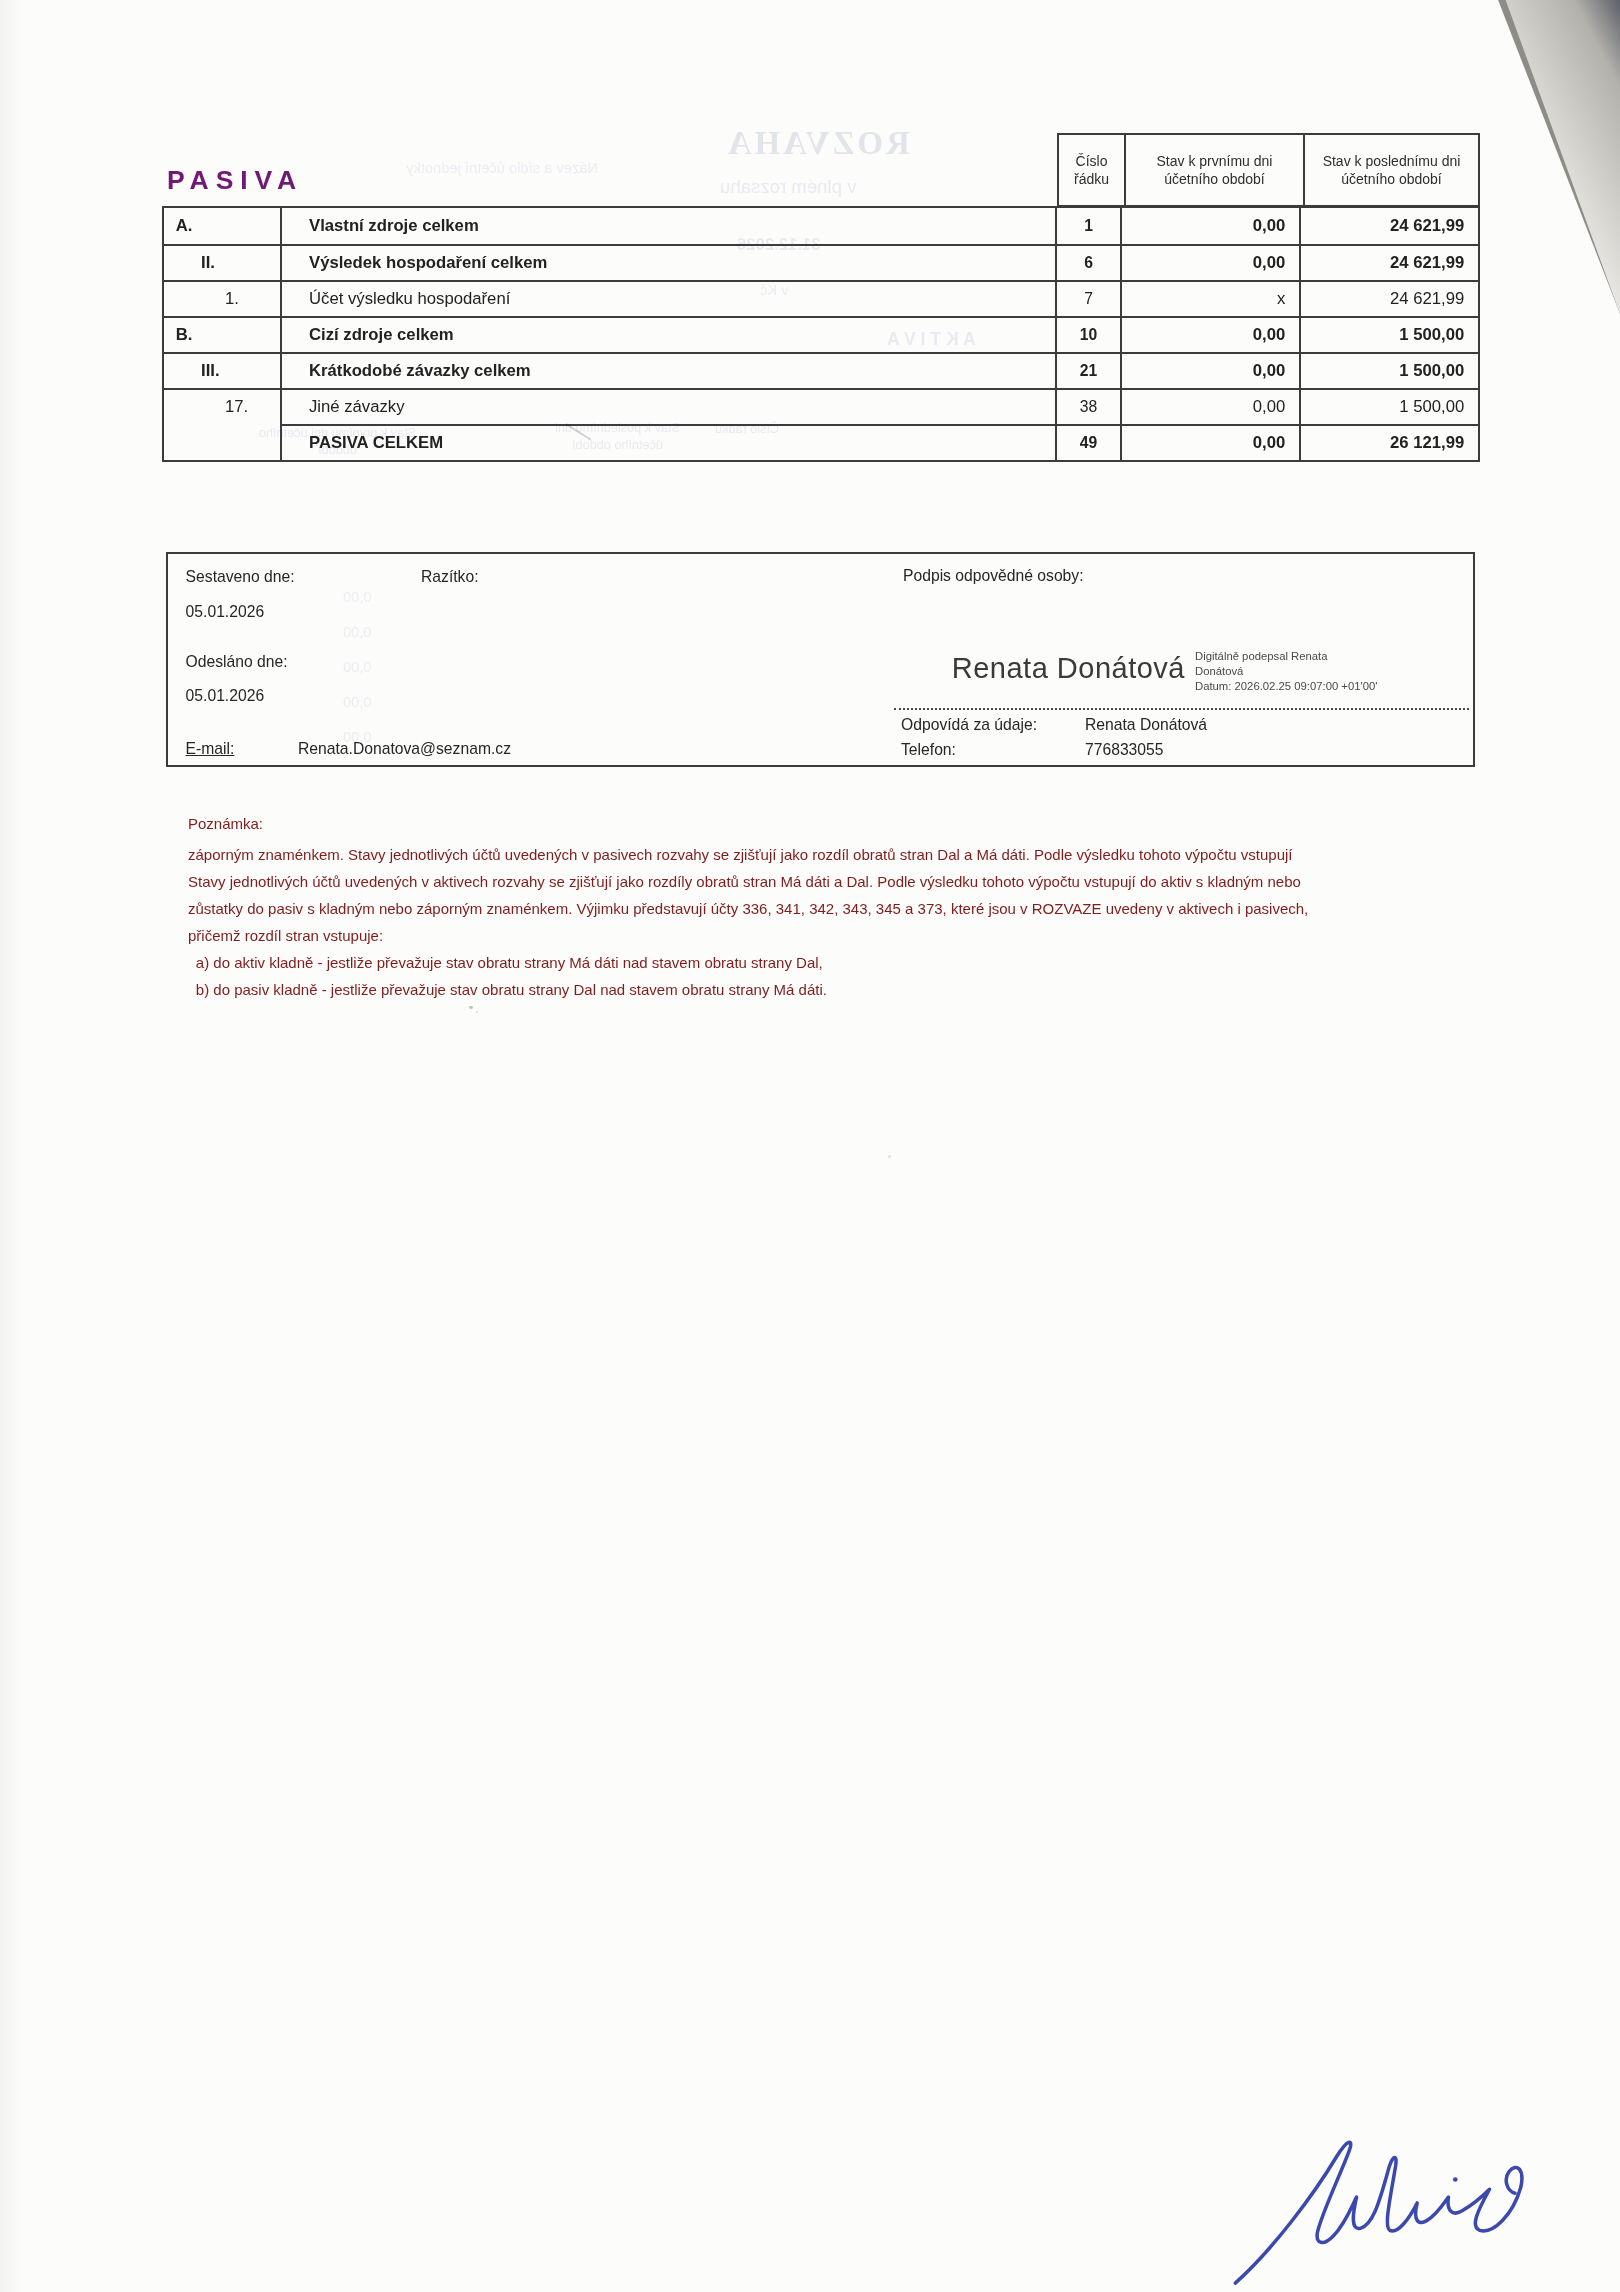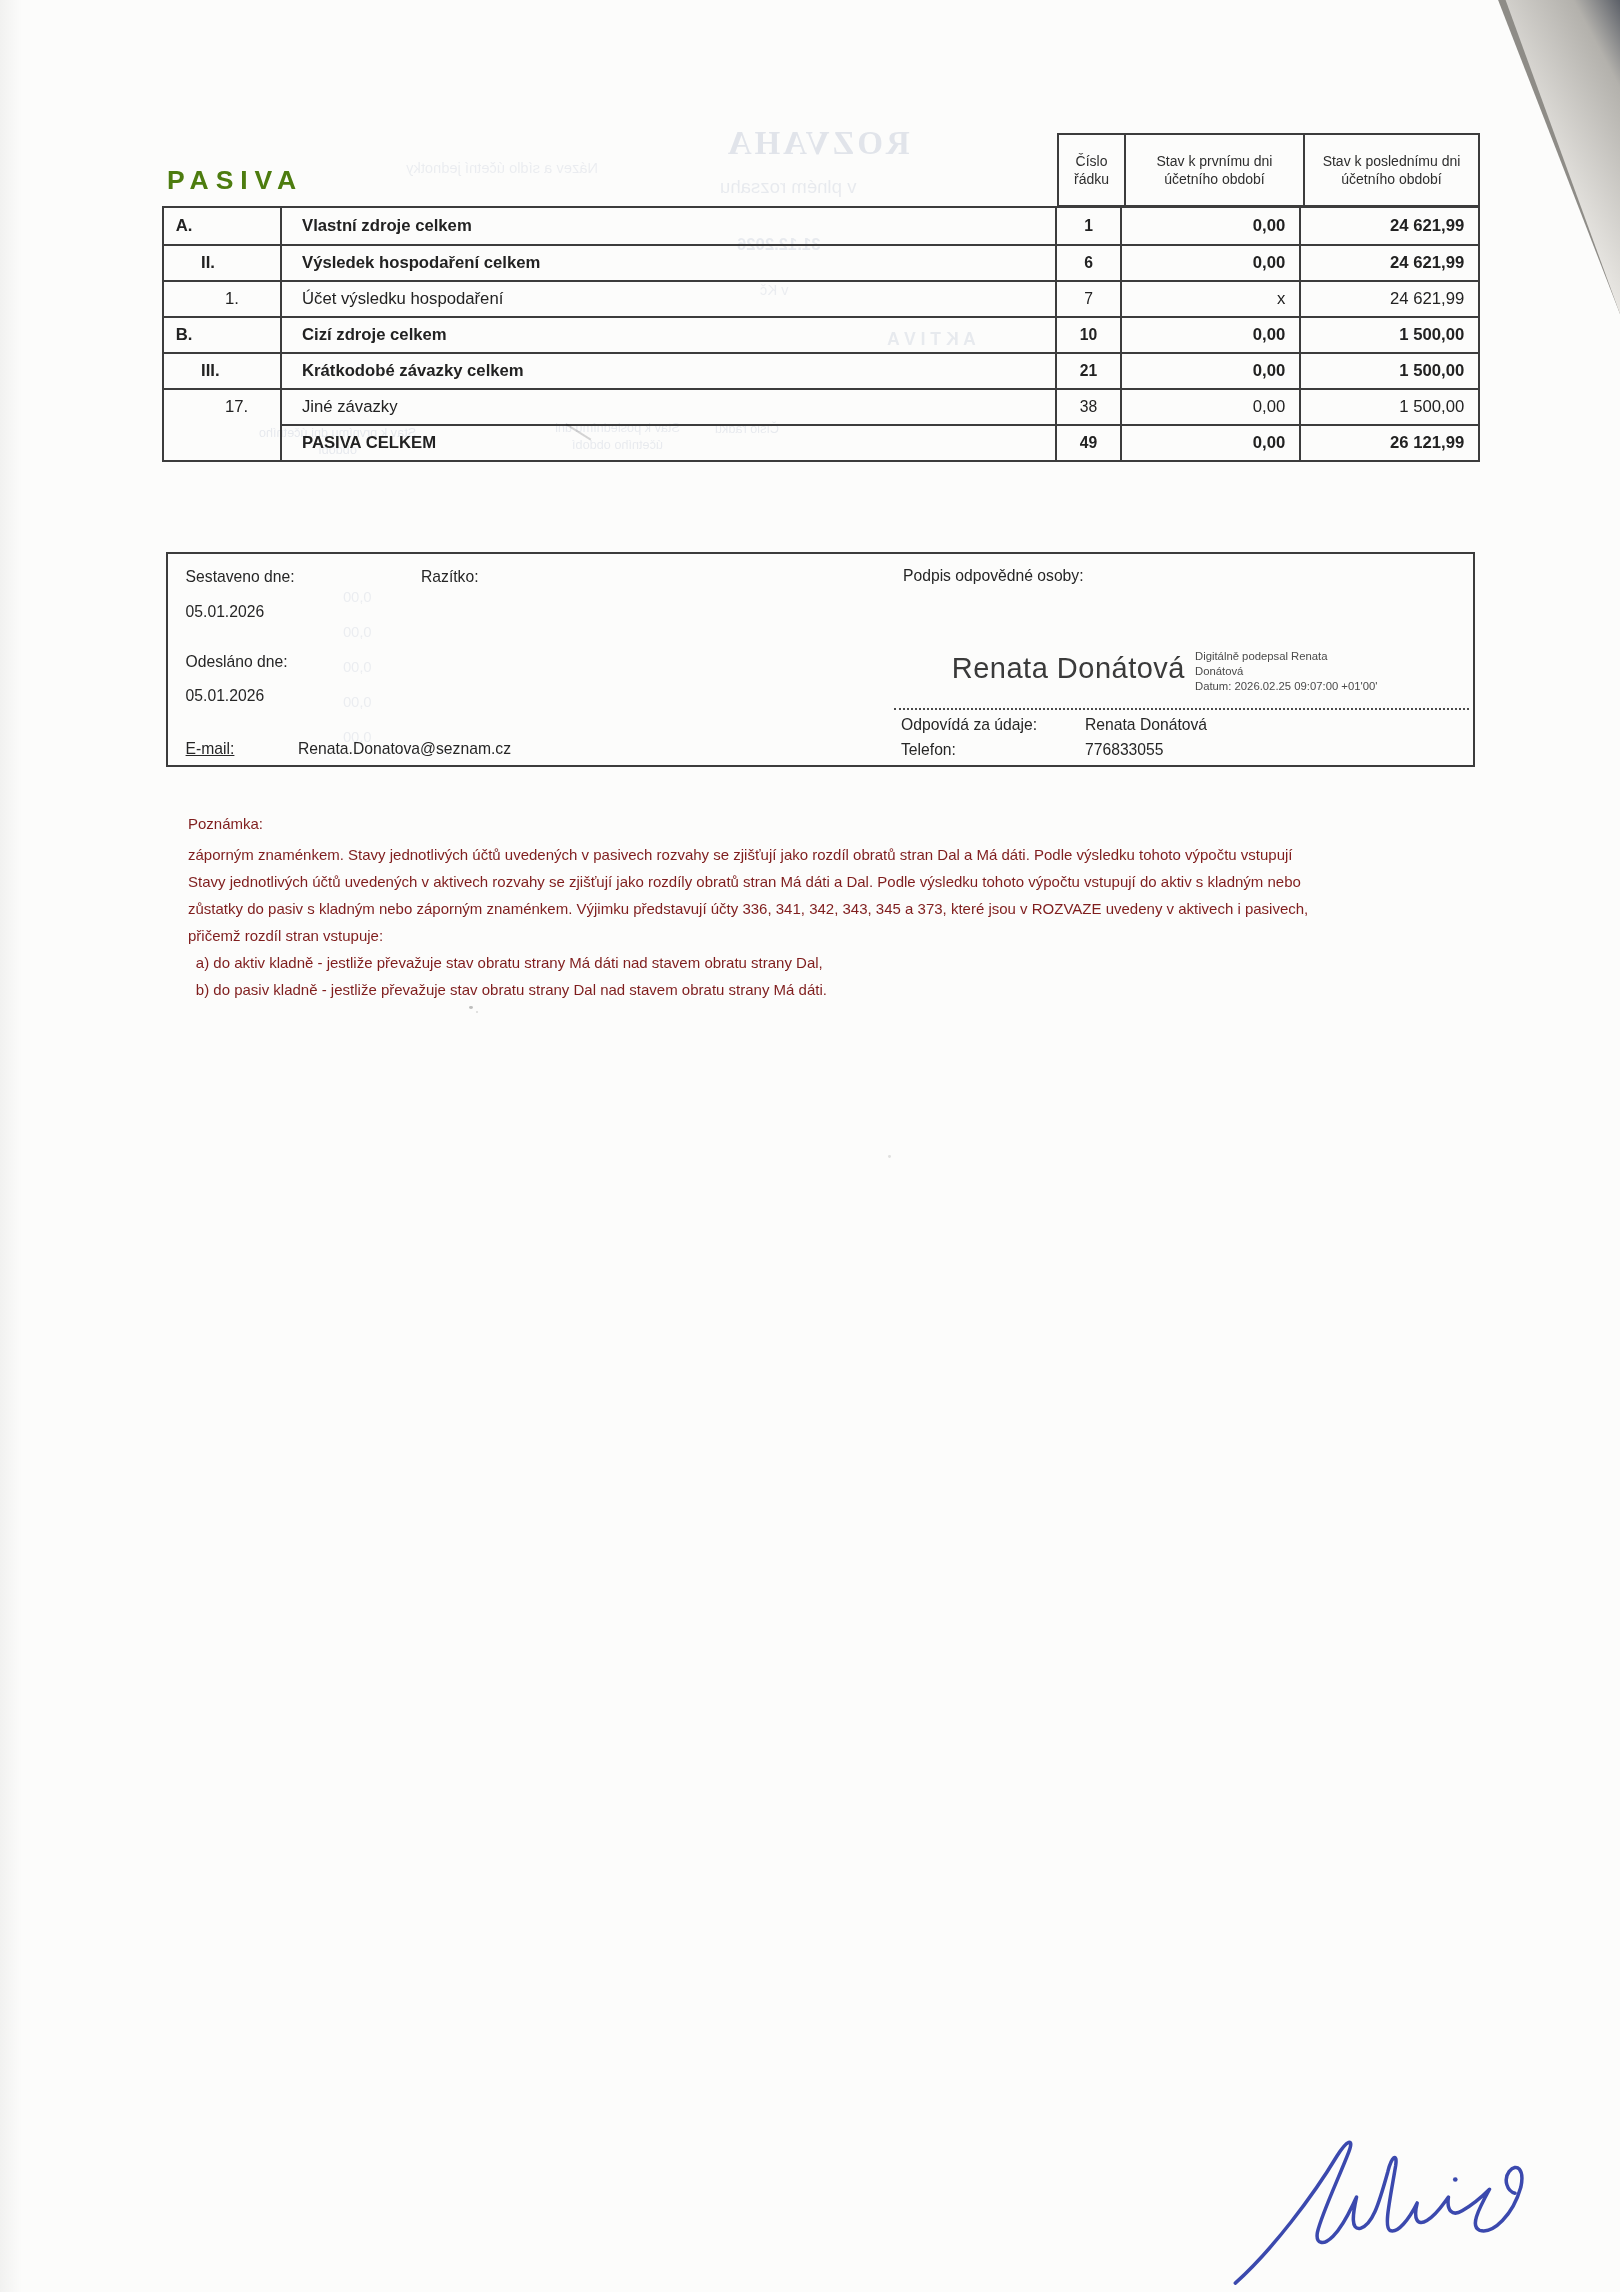--- a/index.html
+++ b/index.html
@@ -11,34 +11,34 @@
     background:linear-gradient(to right,rgba(0,0,0,0.045),rgba(0,0,0,0));pointer-events:none;}
   
   .corner{position:absolute;top:0;right:0;width:167px;height:314px;}
   .corner .edge{position:absolute;inset:0;background:#8e8c87;
     clip-path:polygon(27% 0,100% 0,100% 100%);}
   .corner .face{position:absolute;inset:0;
     background:linear-gradient(to bottom left,#5c6068 0%,#b3b1ac 14%,#e9e7e3 50%,#eceae6 100%);
     clip-path:polygon(31.5% 0,100% 0,100% 100%);}
   
   .title{position:absolute;left:167px;top:165px;font-size:26.5px;font-weight:bold;
-    letter-spacing:6.9px;color:#4d7c0f;}
+    letter-spacing:6.9px;color:#701a75;}
   
   .hdr{position:absolute;left:1057px;top:133px;width:423px;height:74px;
     border:2px solid #3c3c3c;box-sizing:border-box;display:grid;
     grid-template-columns:65px 179px auto;}
   .hdr .hc{display:flex;align-items:center;justify-content:center;text-align:center;
     font-size:14px;line-height:1.3;color:#2e2e2e;padding:0 5.9px;}
   .hdr .hc + .hc{border-left:2px solid #3c3c3c;}
   
   .tbl{position:absolute;left:162px;top:206px;width:1318px;border:2px solid #3c3c3c;
     box-sizing:border-box;}
   .trow{display:grid;grid-template-columns:116px 775px 65px 179px auto;height:36px;}
   .trow .c{display:flex;align-items:center;font-size:16.7px;box-sizing:border-box;color:#222;}
-  .trow .label{padding-left:20px;border-left:2px solid #3c3c3c;}
+  .trow .label{padding-left:27px;border-left:2px solid #3c3c3c;}
   .trow .rno{justify-content:center;border-left:2px solid #3c3c3c;font-size:15.7px;}
   .trow .v1,.trow .v2{justify-content:flex-end;padding-right:13.7px;border-left:2px solid #3c3c3c;}
   .trow + .trow .c{border-top:2px solid #3c3c3c;}
   .trow.nocode-sep .code{border-top:none;}
   .trow.bold .c{font-weight:bold;}
   .code.ind0{padding-left:11.8px;}
   .code.ind1{padding-left:37px;}
   .code.ind2{padding-left:61px;}
   
   .sigbox{position:absolute;left:166px;top:552px;width:1309px;height:215px;

